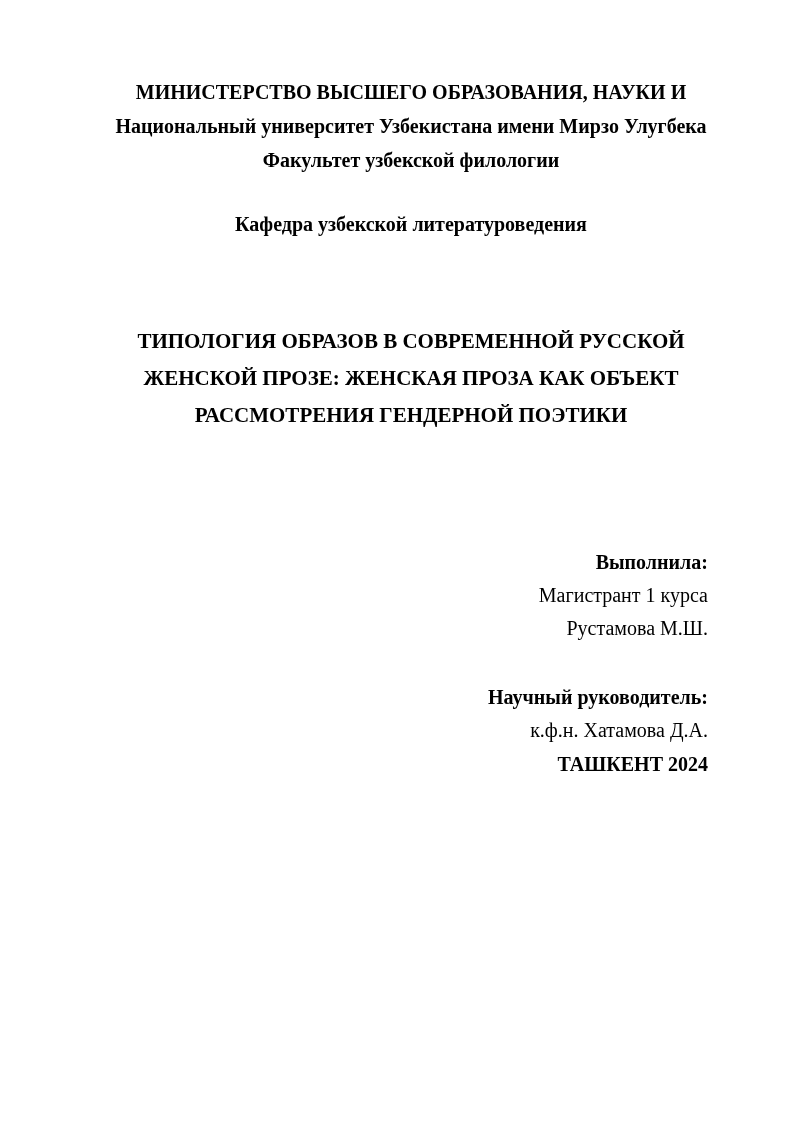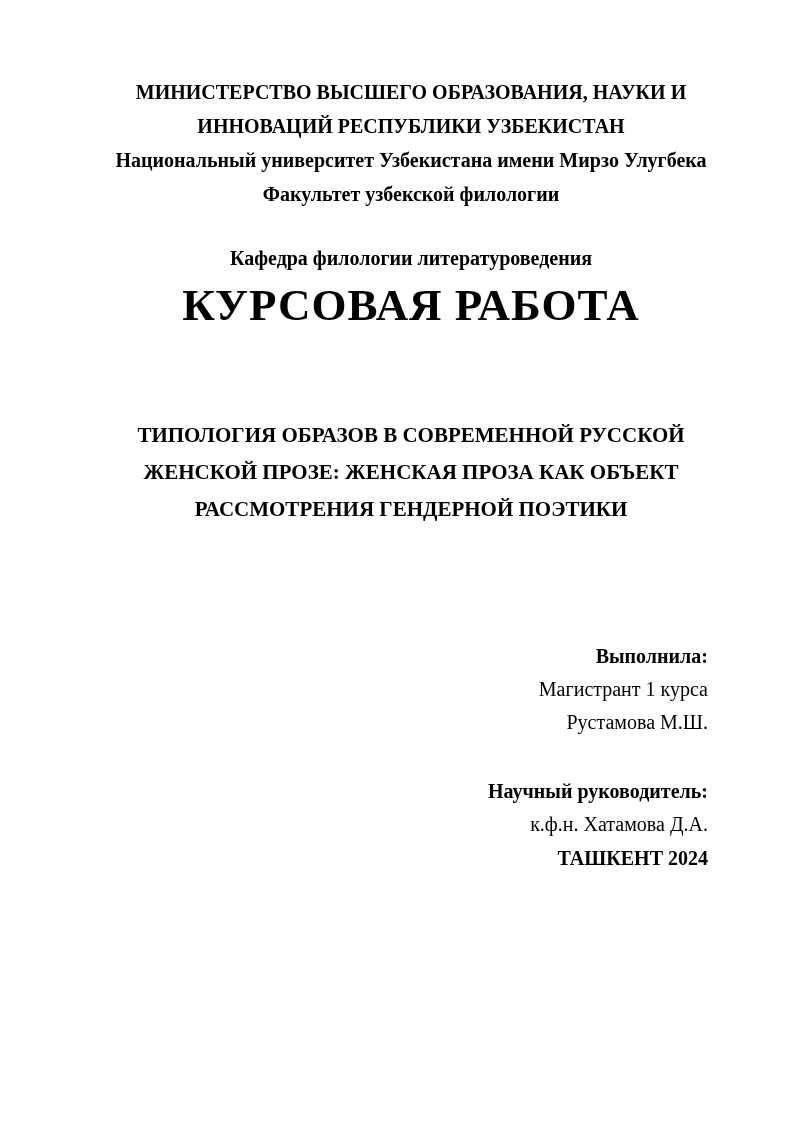--- a/index.html
+++ b/index.html
@@ -78,27 +78,25 @@
     text-align: right;
   }
 </style>
 </head>
 <body>
 
 <div class="page">
 
   <div class="header-block">
     <p>МИНИСТЕРСТВО ВЫСШЕГО ОБРАЗОВАНИЯ, НАУКИ И</p>
-    <p>ИННОВАЦИЙ РЕСПУБЛИКИ УЗБЕКИСТАН</p>
     <p>Национальный университет Узбекистана имени Мирзо Улугбека</p>
     <p>Факультет узбекской филологии</p>
-    <p class="department-line">Кафедра филологии литературоведения</p>
+    <p class="department-line">Кафедра узбекской литературоведения</p>
   </div>
 
-  <p class="work-type">КУРСОВАЯ РАБОТА</p>
 
   <div class="topic-block">
     <p>ТИПОЛОГИЯ ОБРАЗОВ В СОВРЕМЕННОЙ РУССКОЙ</p>
     <p>ЖЕНСКОЙ ПРОЗЕ: ЖЕНСКАЯ ПРОЗА КАК ОБЪЕКТ</p>
     <p>РАССМОТРЕНИЯ ГЕНДЕРНОЙ ПОЭТИКИ</p>
   </div>
 
   <div class="author-block">
     <p class="bold-label">Выполнила:</p>
     <p>Магистрант 1 курса</p>

